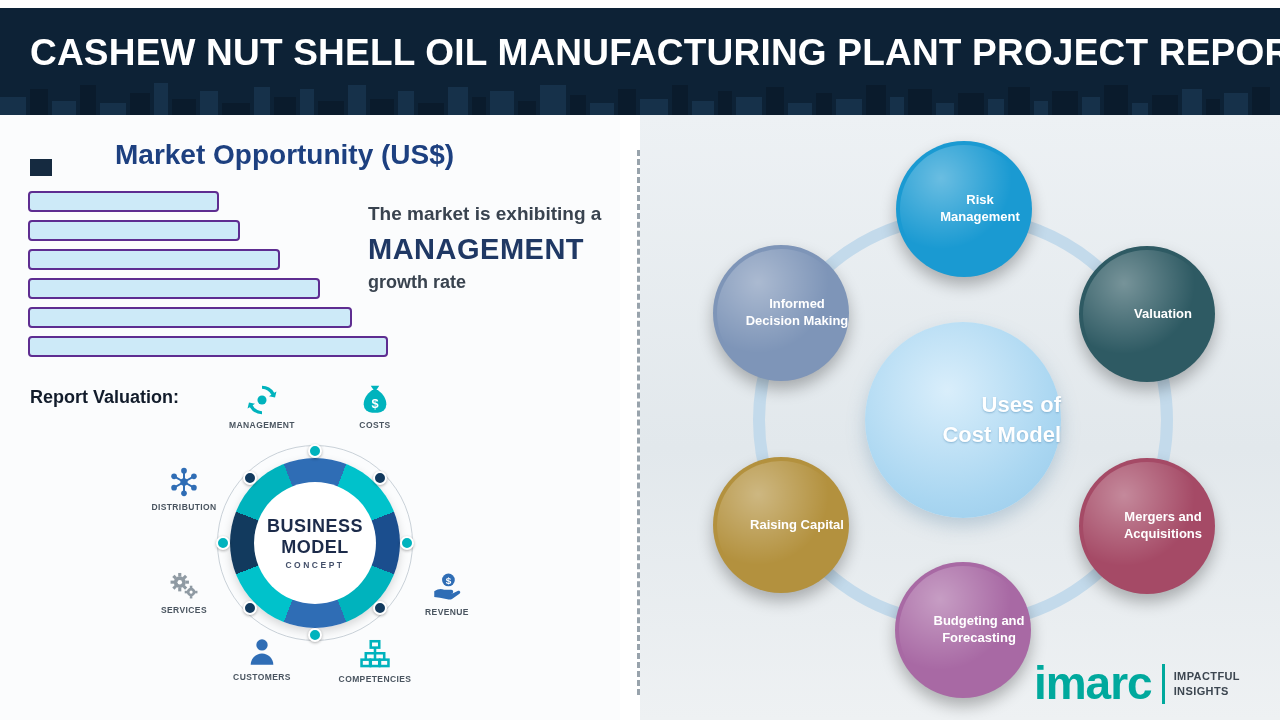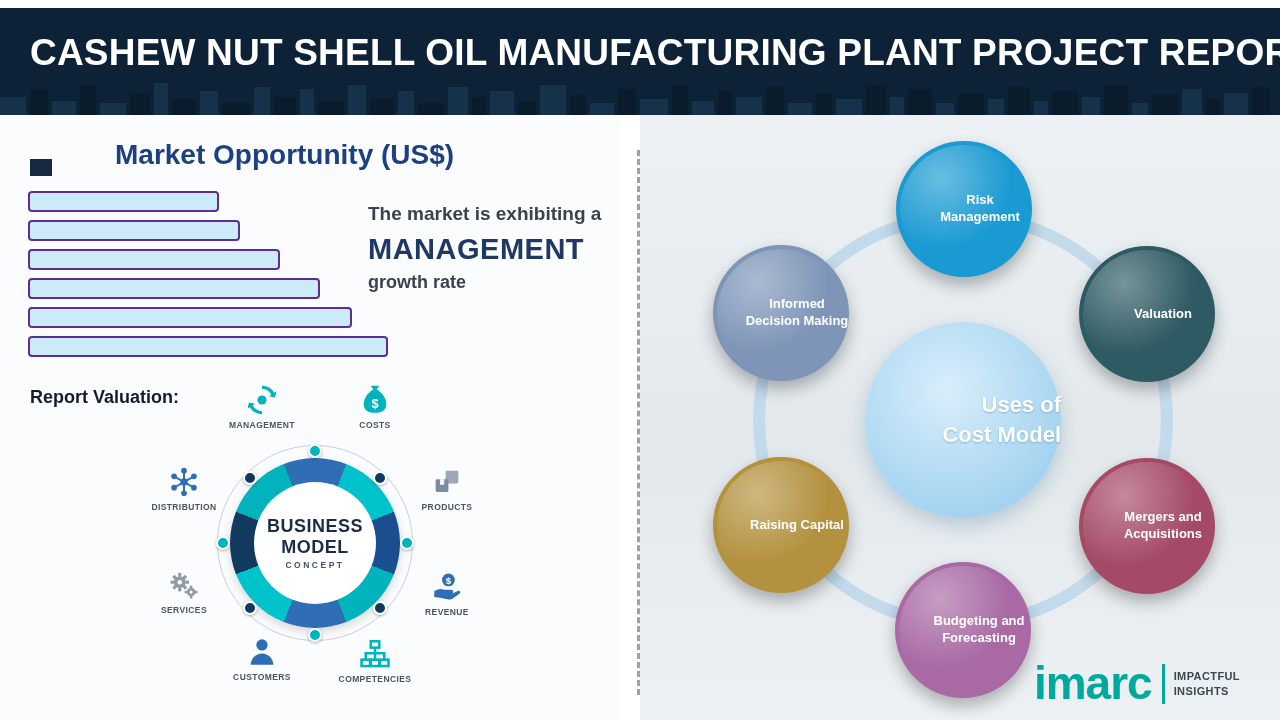--- a/index.html
+++ b/index.html
@@ -206,28 +206,20 @@
             <circle cx="12" cy="4" r="2"></circle>
             <circle cx="19" cy="8" r="2"></circle>
           <circle cx="19" cy="16" r="2"></circle>
             <circle cx="12" cy="20" r="2"></circle>
             <circle cx="5" cy="16" r="2"></circle>
             <circle cx="5" cy="8" r="2"></circle>
         </svg>
         <div class="bm-label">DISTRIBUTION</div>
       </div>
 
-      <div class="bm-item" style="left: 399px; top: 350px; color: rgb(124, 140, 160);">
-        <svg viewBox="0 0 24 24" fill="currentColor">
-          <rect x="11" y="4" width="9" height="9" rx="1" opacity="0.75"></rect>
-          <rect x="4" y="10" width="9" height="9" rx="1"></rect>
-          <rect x="7" y="10" width="3" height="4" fill="#ffffff" opacity="0.9"></rect>
-        </svg>
-        <div class="bm-label">PRODUCTS</div>
-      </div>
 
       <div class="bm-item" style="left: 136px; top: 453px; color: rgb(143, 154, 163);">
         <svg viewBox="0 0 24 24" fill="currentColor">
           <circle cx="9" cy="10" r="4.2"></circle>
           <g stroke="currentColor" stroke-width="2.2">
             <line x1="9" y1="3.5" x2="9" y2="6"></line>
               <line x1="9" y1="14" x2="9" y2="16.5"></line>
             <line x1="2.5" y1="10" x2="5" y2="10"></line>
               <line x1="13" y1="10" x2="15.5" y2="10"></line>
             <line x1="4.5" y1="5.5" x2="6.3" y2="7.3"></line>

